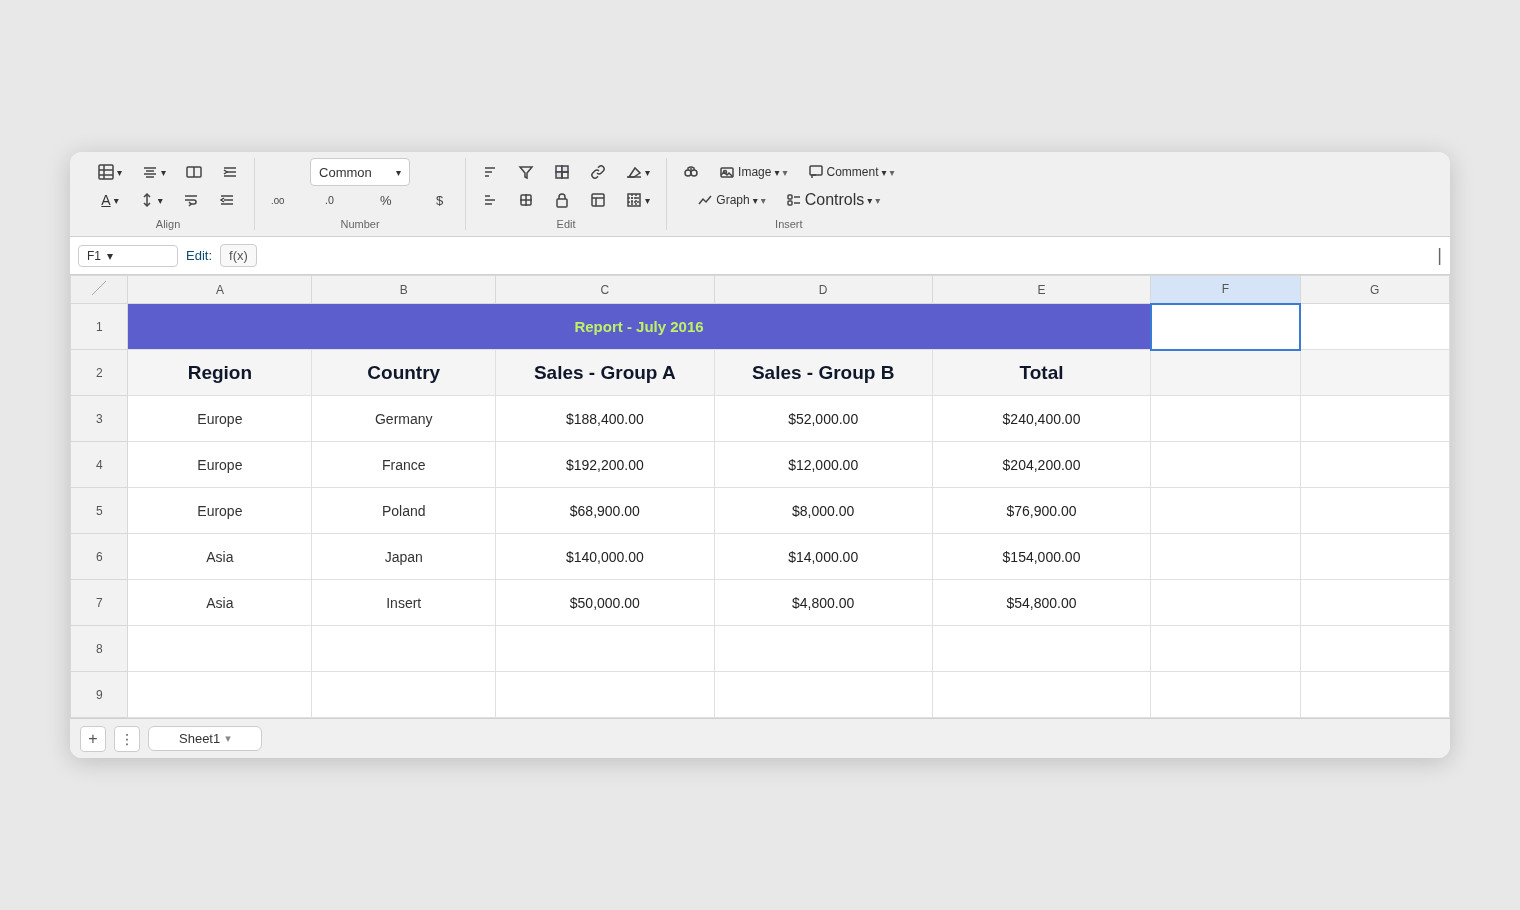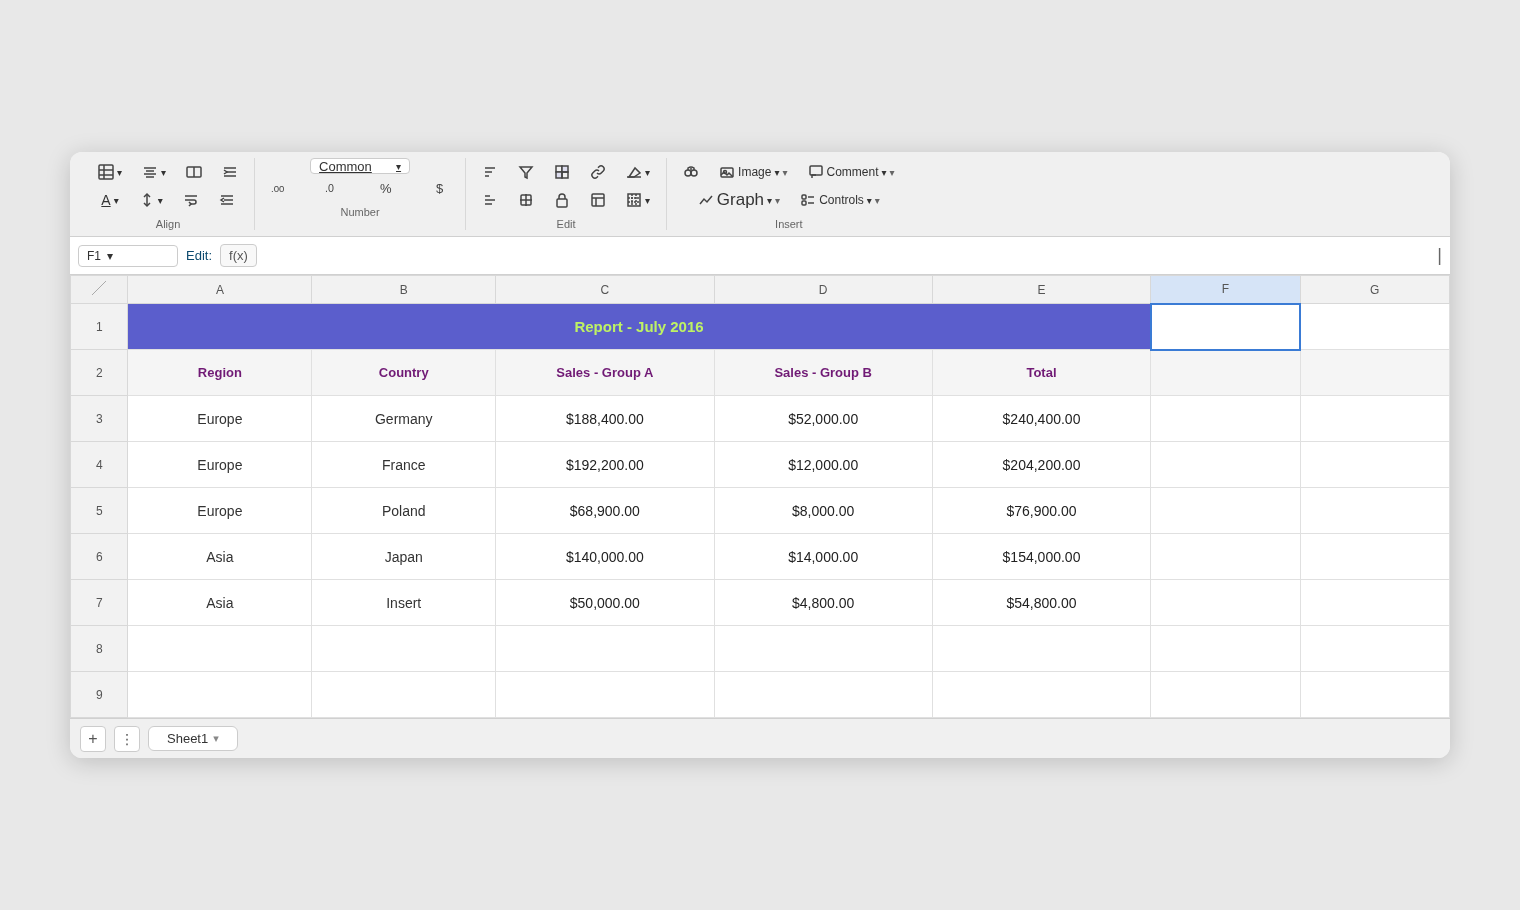--- a/index.html
+++ b/index.html
@@ -74,23 +74,22 @@
       align-items: center;
       justify-content: space-between;
       padding: 4px 8px;
       border: 1px solid #ccc;
       border-radius: 4px;
       background: #fff;
       cursor: pointer;
       font-size: 13px;
       color: #333;
       gap: 6px;
-      height: 16px;
+      height: 28px;
       min-width: 100px;
-      text-decoration: underline;
     }
 
     
     .formula-bar {
       display: flex;
       align-items: center;
       background: #fff;
       border-bottom: 1px solid #d0d0d0;
       padding: 4px 8px;
       gap: 8px;
@@ -187,23 +186,23 @@
       background: #5b5ecc;
       color: #bef264;
       font-size: 15px;
       font-weight: 600;
       text-align: center;
     }
     
     tr.header-row td.cell {
       background: #f5f5f5;
       font-weight: 700;
-      font-size: 13px;
+      font-size: 19px;
       text-align: center;
-      color: #701a75;
+      color: #0f172a;
     }
     
     tr.data-row td.cell {
       text-align: center;
     }
     tr.data-row td.cell.region {
       color: #333;
     }
     tr.data-row td.cell.country {
       color: #333;
@@ -241,21 +240,21 @@
     .sheet-tab-menu {
       width: 26px; height: 26px;
       border: 1px solid #ccc;
       border-radius: 4px;
       background: #fff;
       display: flex; align-items: center; justify-content: center;
       cursor: pointer; font-size: 14px; color: #555;
     }
     .sheet-tab {
       display: flex; align-items: center; gap: 5px;
-      padding: 4px 18px;
+      padding: 4px 30px;
       background: #fff;
       border: 1px solid #ccc;
       border-radius: 6px;
       font-size: 13px;
       color: #333;
       cursor: pointer;
     }
     .sheet-tab-arrow { font-size: 11px; color: #888; }
   </style>
 </head>
@@ -465,31 +464,31 @@
           </svg>
           <span style="font-size:12px">Comment</span>
           <span style="font-size:10px">▾</span>
         </button>
       </div>
       <div class="toolbar-row">
         <button class="tb-btn with-dropdown">
           <svg viewBox="0 0 16 16" fill="none" stroke="#444" stroke-width="1.5">
             <polyline points="2,12 6,7 9,10 14,4"></polyline>
           </svg>
-          <span style="font-size:17px">Graph</span>
+          <span style="font-size:12px">Graph</span>
           <span style="font-size:10px">▾</span>
         </button>
         <button class="tb-btn with-dropdown">
           <svg viewBox="0 0 16 16" fill="none" stroke="#444" stroke-width="1.5">
             <rect x="2" y="3" width="4" height="4" rx="1"></rect>
             <rect x="2" y="9" width="4" height="4" rx="1"></rect>
             <line x1="8" y1="5" x2="14" y2="5"></line>
             <line x1="8" y1="11" x2="14" y2="11"></line>
           </svg>
-          <span style="font-size:12px">Controls</span>
+          <span style="font-size:16px">Controls</span>
           <span style="font-size:10px">▾</span>
         </button>
       </div>
       <div class="toolbar-group-label">Insert</div>
     </div>
 
   </div>
 
   <div class="formula-bar">
     <div class="cell-ref">

